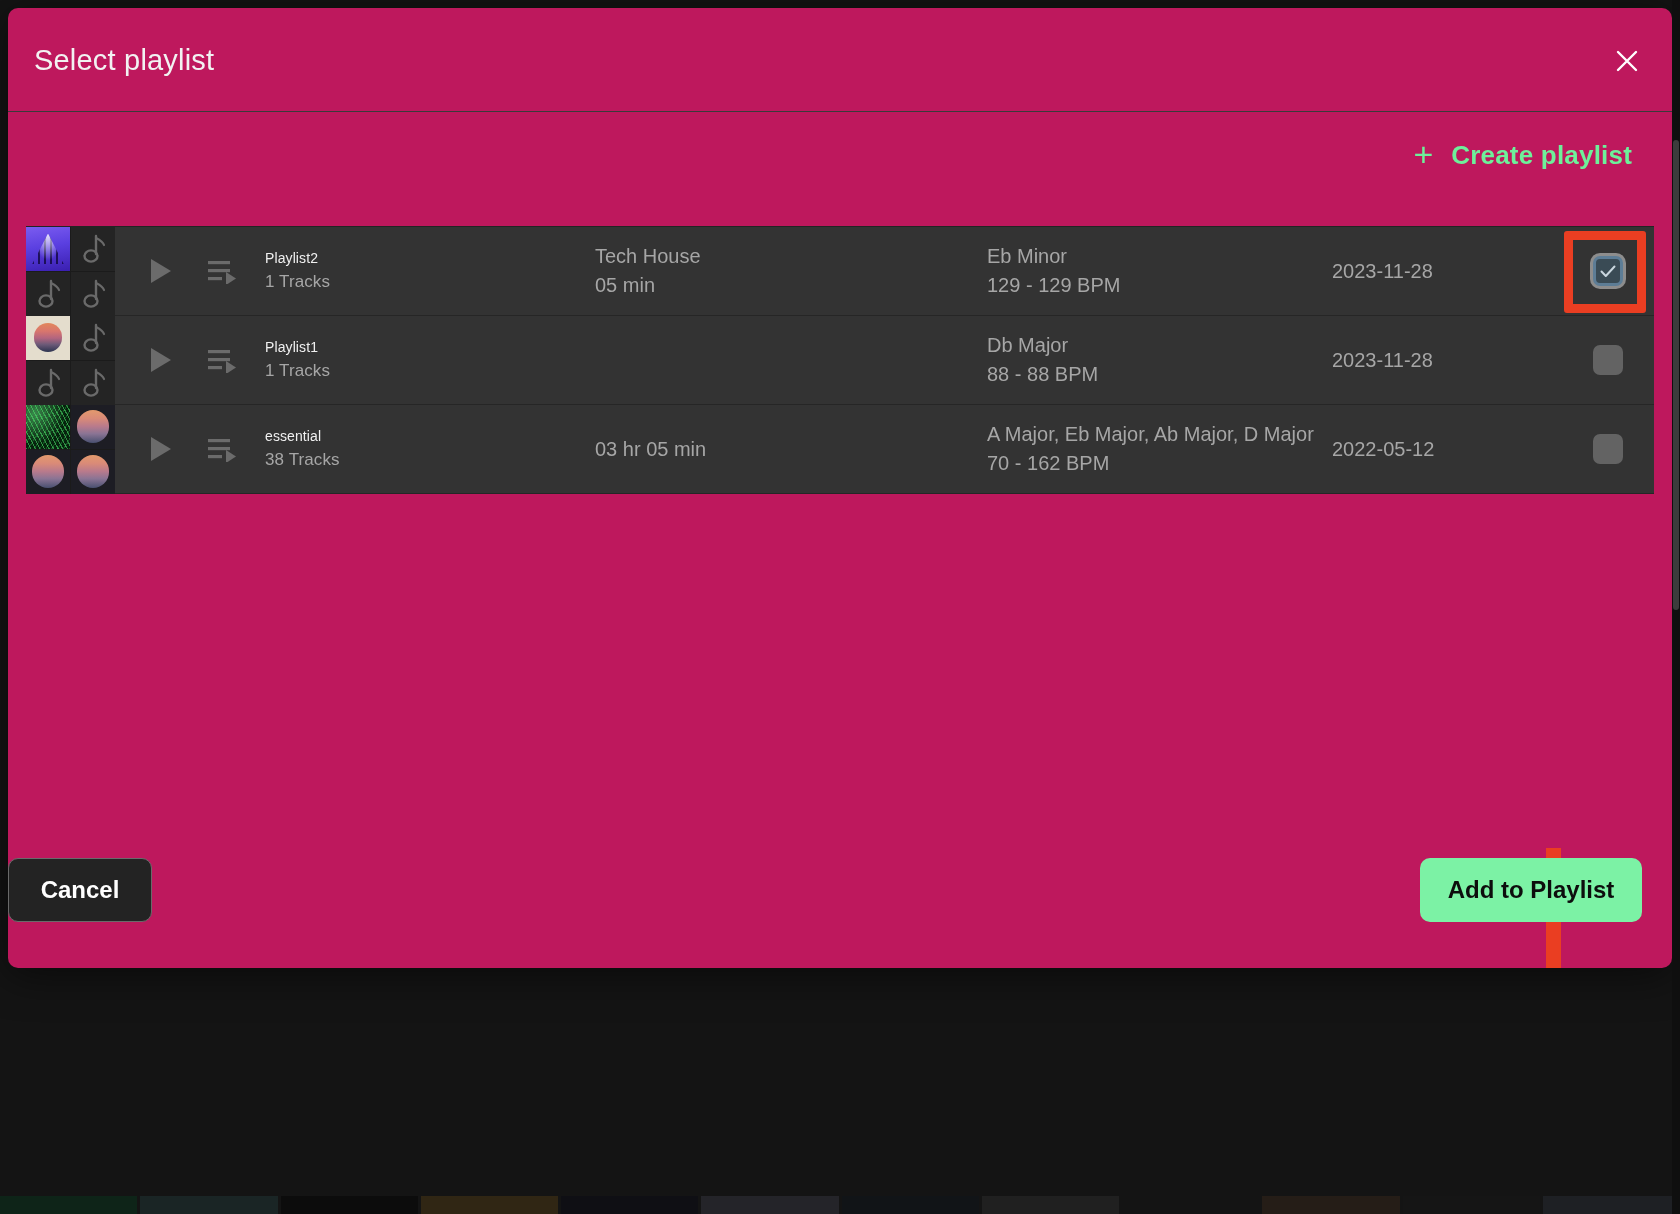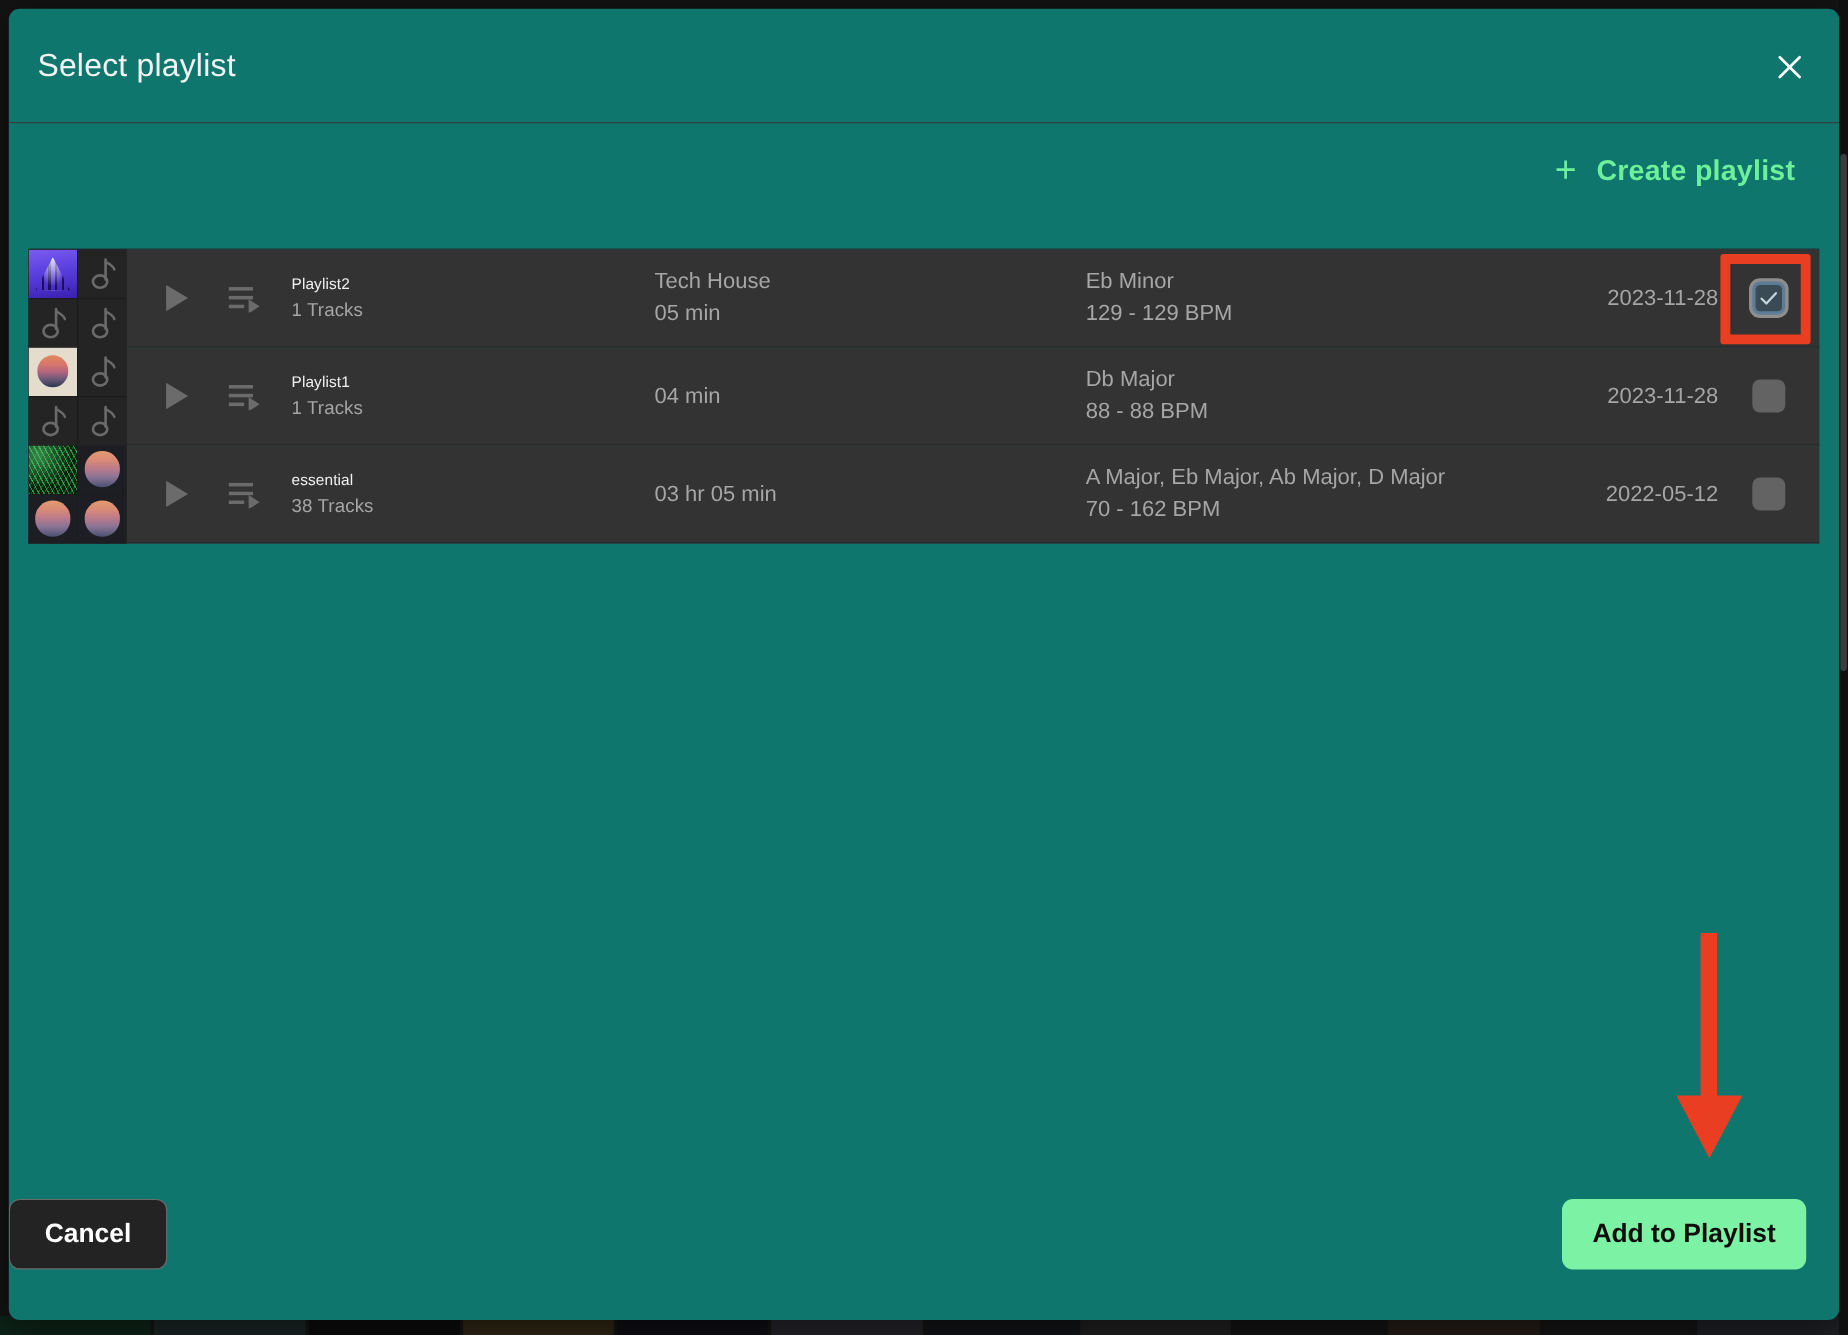--- a/index.html
+++ b/index.html
@@ -18,22 +18,22 @@
   #backdrop-strip {
     position: absolute; left: 0; right: 0; bottom: 0; height: 18px;
     display: flex; gap: 3px; opacity: .75;
   }
   #backdrop-strip .tile { flex: 1 1 0; height: 100%; }
 
   
   #modal {
     position: absolute;
     left: 8px; top: 8px;
-    width: 1664px; height: 1192px;
-    background: #0f766e;
+    width: 1664px; height: 960px;
+    background: #be185d;
     border-radius: 10px;
     box-shadow: 0 6px 40px rgba(0,0,0,.55);
     overflow: hidden;
   }
   #modal-header {
     position: relative;
     height: 104px;
     border-bottom: 1px solid #3a3a3a;
   }
   #modal-title {
@@ -137,21 +137,21 @@
   .icon-btn { cursor: pointer; display: flex; align-items: center; justify-content: center; }
 
   
   .col { display: flex; flex-direction: column; justify-content: center; gap: 6px; }
   .col .primary   { font-size: 14px; color: #f0f0f0; font-weight: 400; letter-spacing:.1px;}
   .col .secondary { font-size: 17px; color: #a6a6a6; font-weight: 400; letter-spacing:.1px;}
   .col .muted     { font-size: 20px; color: #a6a6a6; font-weight: 400;}
   .col-name   { flex: 0 0 330px; }
   .col-genre  { flex: 0 0 392px; }
   .col-key    { flex: 1 1 auto; }
-  .col-date   { flex: 0 0 230px; align-items: flex-end; }
+  .col-date   { flex: 0 0 230px; }
   .col-check  { flex: 0 0 92px; display:flex; align-items:center; justify-content:center; }
 
   .checkbox {
     width: 30px; height: 30px; border-radius: 7px;
     background: #636363;
     cursor: pointer;
   }
   .checkbox.checked {
     background: #3a4b55;
     border: 3px solid #5d7d96;
@@ -377,21 +377,20 @@
             <path d="M19 14 L29 20.5 L19 27 Z" fill="#6b6b6b"></path>
           </svg>
         </span>
       </div>
 
       <div class="col col-name">
         <span class="primary">Playlist1</span>
         <span class="secondary">1 Tracks</span>
       </div>
       <div class="col col-genre">
-        <span class="muted">04 min</span>
       </div>
       <div class="col col-key">
         <span class="muted">Db Major</span>
         <span class="muted">88 - 88 BPM</span>
       </div>
       <div class="col col-date">
         <span class="muted">2023-11-28</span>
       </div>
       <div class="col-check">
         <span class="checkbox"></span>

